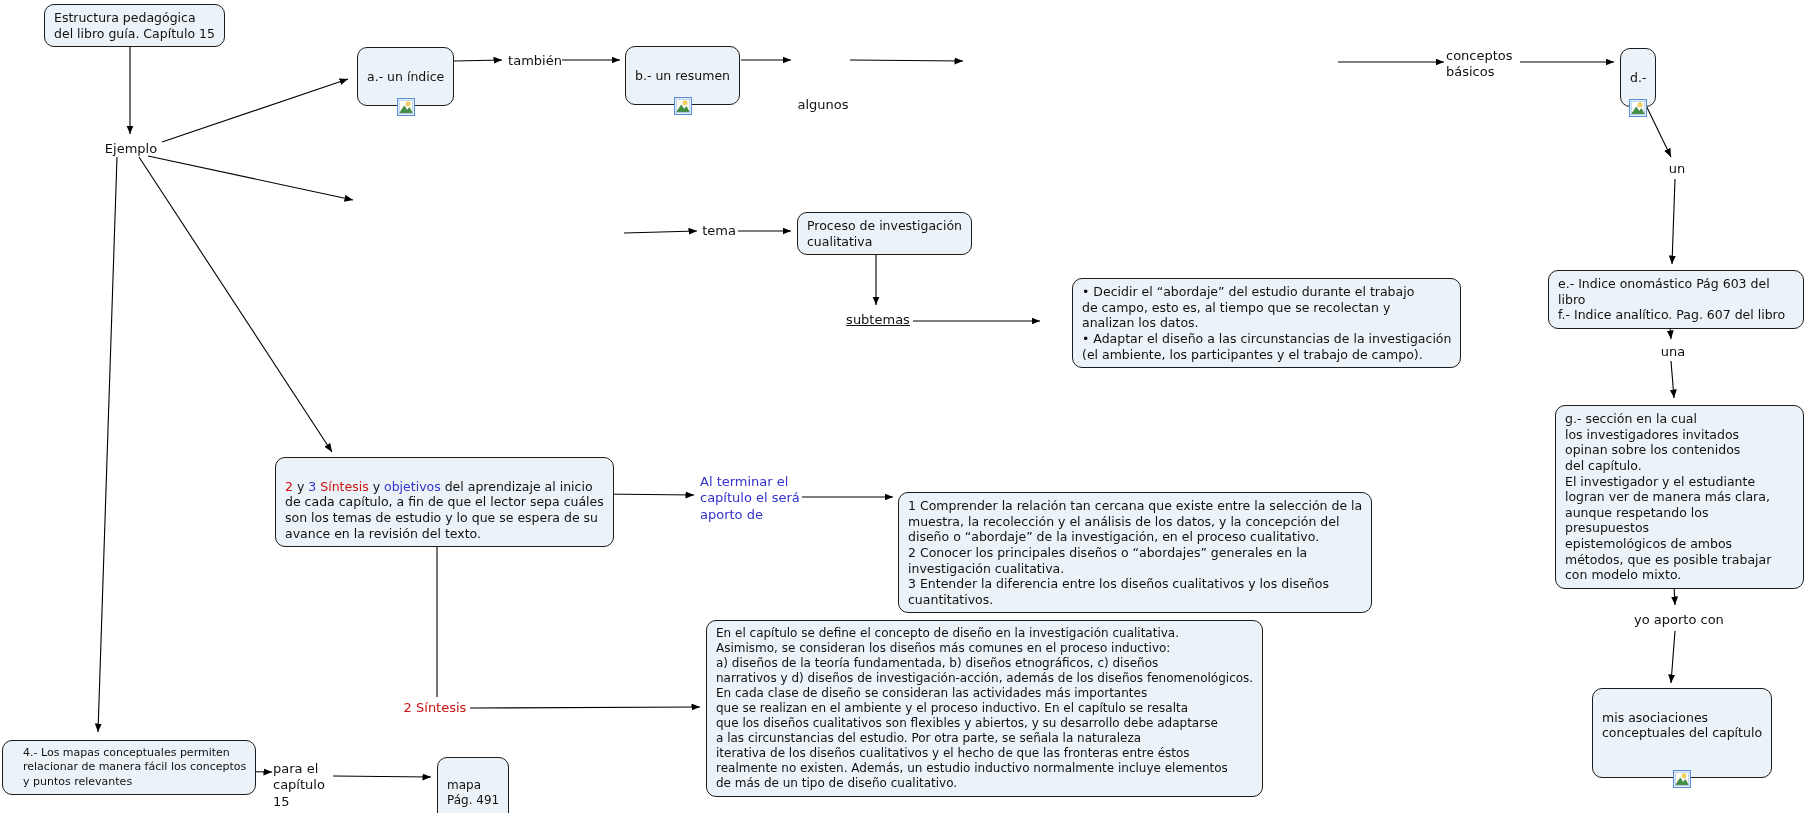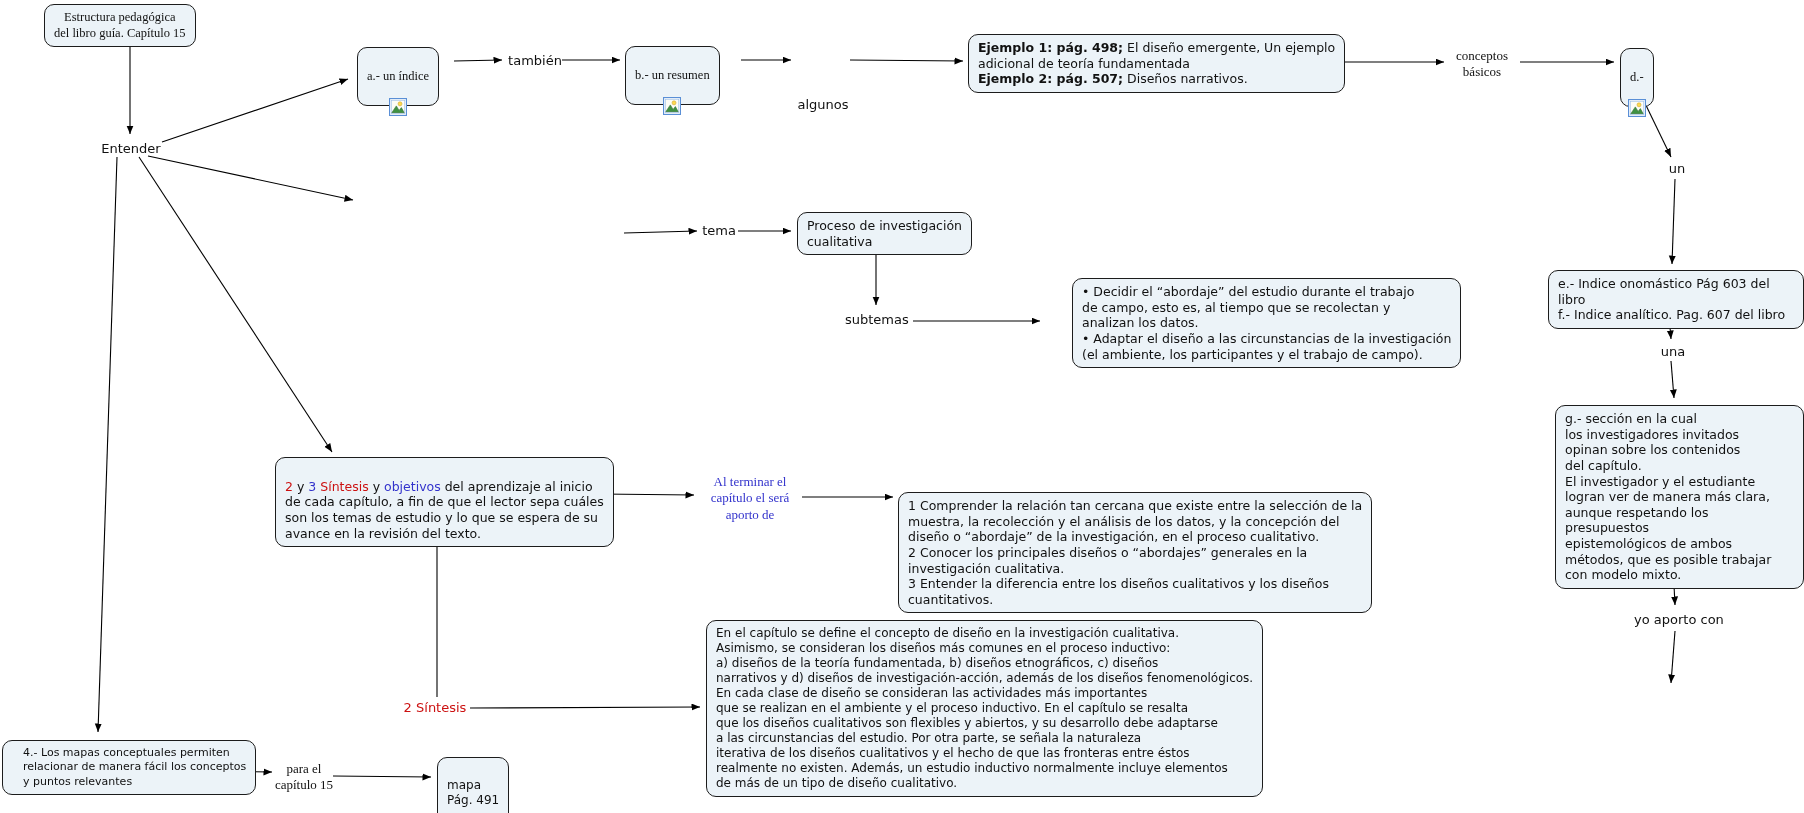--- a/index.html
+++ b/index.html
@@ -1,21 +1,21 @@
 <!DOCTYPE html>
 <html><head>
 <meta charset="utf-8">
 <style>
   html,body{margin:0;padding:0;background:#fff;}
   .canvas{position:relative;width:1804px;height:813px;background:#fff;overflow:hidden;
           font-family:"DejaVu Sans",sans-serif;}
   svg.wires{position:absolute;left:0;top:0;width:1804px;height:813px;}
   .node{position:absolute;background:#ecf3f8;border:1px solid #1c1c1c;border-radius:10px;
         padding:5px 9px;font-size:12.5px;line-height:1.25;color:#111;white-space:pre-line;}
-  .center{text-align:center;font-family:Liberation Serif, serif;}
+  .center{}
   .label{position:absolute;font-size:13px;line-height:1.25;color:#111;white-space:pre-line;}
   .blue{color:#3333cc;}
   .red{color:#cc1111;}
   .small{font-size:11px;line-height:1.3;padding-left:20px;}
   b{font-weight:bold;}
   .res{position:absolute;left:50%;bottom:-11px;transform:translateX(-50%);line-height:0;}
 </style>
 </head>
 <body>
 
@@ -78,25 +78,20 @@
     <span class="res">
       <svg width="18" height="18" viewBox="0 0 16 16">
           <rect x="0.5" y="0.5" width="15" height="15" fill="#fff" stroke="#5a8fd6"></rect>
           <rect x="2" y="2" width="12" height="12" fill="#fdfdf6" stroke="#9dbfe8" stroke-width="0.6"></rect>
           <circle cx="9.8" cy="5.2" r="1.8" fill="#ffd94d" stroke="#caa43a" stroke-width="0.5"></circle>
           <path d="M2.5 13 L6.5 7 L9 11 L11 8.5 L13.5 13 Z" fill="#3f9142" stroke="#2c6b30" stroke-width="0.5"></path>
         </svg>
     </span>
   </div>
 
-  <div class="node" style="left:968px;top:34px;white-space:normal;">
-    <div><b>Ejemplo 1: pág. 498;</b><span> El diseño emergente, Un ejemplo</span></div>
-    <div>adicional de teoría fundamentada</div>
-    <div><b>Ejemplo 2: pág. 507;</b><span> Diseños narrativos.</span></div>
-  </div>
 
   <div class="node center" style="left:1620px;top:48px;">
     <span>d.-</span>
     <span class="res">
       <svg width="18" height="18" viewBox="0 0 16 16">
           <rect x="0.5" y="0.5" width="15" height="15" fill="#fff" stroke="#5a8fd6"></rect>
           <rect x="2" y="2" width="12" height="12" fill="#fdfdf6" stroke="#9dbfe8" stroke-width="0.6"></rect>
           <circle cx="9.8" cy="5.2" r="1.8" fill="#ffd94d" stroke="#caa43a" stroke-width="0.5"></circle>
           <path d="M2.5 13 L6.5 7 L9 11 L11 8.5 L13.5 13 Z" fill="#3f9142" stroke="#2c6b30" stroke-width="0.5"></path>
         </svg>
@@ -110,20 +105,32 @@
 los investigadores invitados
 opinan sobre los contenidos
 del capítulo.
 El investigador y el estudiante
 logran ver de manera más clara,
 aunque respetando los presupuestos
 epistemológicos de ambos
 métodos, que es posible trabajar
 con modelo mixto.</div>
 
+  <div class="node" style="left:1592px;top:688px;padding-bottom:20px;">
+    <span>mis asociaciones
+conceptuales del capítulo</span>
+    <span class="res">
+      <svg width="18" height="18" viewBox="0 0 16 16">
+          <rect x="0.5" y="0.5" width="15" height="15" fill="#fff" stroke="#5a8fd6"></rect>
+          <rect x="2" y="2" width="12" height="12" fill="#fdfdf6" stroke="#9dbfe8" stroke-width="0.6"></rect>
+          <circle cx="9.8" cy="5.2" r="1.8" fill="#ffd94d" stroke="#caa43a" stroke-width="0.5"></circle>
+          <path d="M2.5 13 L6.5 7 L9 11 L11 8.5 L13.5 13 Z" fill="#3f9142" stroke="#2c6b30" stroke-width="0.5"></path>
+        </svg>
+    </span>
+  </div>
 
 
   <div class="node" style="left:797px;top:212px;">Proceso de investigación
 cualitativa</div>
 
   <div class="node" style="left:1044px;top:278px;margin-left:28px;">• Decidir el “abordaje” del estudio durante el trabajo
 de campo, esto es, al tiempo que se recolectan y
 analizan los datos.
 • Adaptar el diseño a las circunstancias de la investigación
 (el ambiente, los participantes y el trabajo de campo).</div>
@@ -158,30 +165,30 @@
   <div class="node small" style="left:2px;top:740px;">4.- Los mapas conceptuales permiten
 relacionar de manera fácil los conceptos
 y puntos relevantes</div>
 
   <div class="node" style="left:437px;top:757px;font-size:12px;padding-bottom:14px;">
     <span>mapa
 Pág. 491</span>
     
   </div>
 
-  <div class="label" style="left:101px;top:141px;width:60px;text-align:center;">Entender</div>
+  <div class="label" style="left:101px;top:141px;width:60px;text-align:center;">Ejemplo</div>
   <div class="label" style="left:508px;top:53px;width:54px;text-align:center;">también</div>
   <div class="label" style="left:797px;top:53px;width:52px;text-align:center;margin-top:44px;">algunos</div>
   <div class="label center" style="left:1446px;top:48px;width:72px;">conceptos
 básicos</div>
   <div class="label" style="left:1664px;top:161px;width:26px;text-align:center;">un</div>
   <div class="label" style="left:1657px;top:344px;width:32px;text-align:center;">una</div>
   <div class="label" style="left:1634px;top:612px;width:90px;text-align:left;">yo aporto con</div>
   <div class="label" style="left:701px;top:223px;width:36px;text-align:center;">tema</div>
-  <div class="label" style="left:845px;top:312px;width:66px;">subtemas</div>
+  <div class="label" style="left:845px;top:312px;width:66px;text-align:center;text-decoration:underline;">subtemas</div>
   <div class="label blue center" style="left:700px;top:474px;width:100px;">Al terminar el
 capítulo el será
 aporto de</div>
   <div class="label red" style="left:402px;top:700px;width:66px;text-align:center;">2 Síntesis</div>
   <div class="label center" style="left:273px;top:761px;width:62px;">para el
 capítulo 15</div>
 
 </div>
 
 </body></html>

